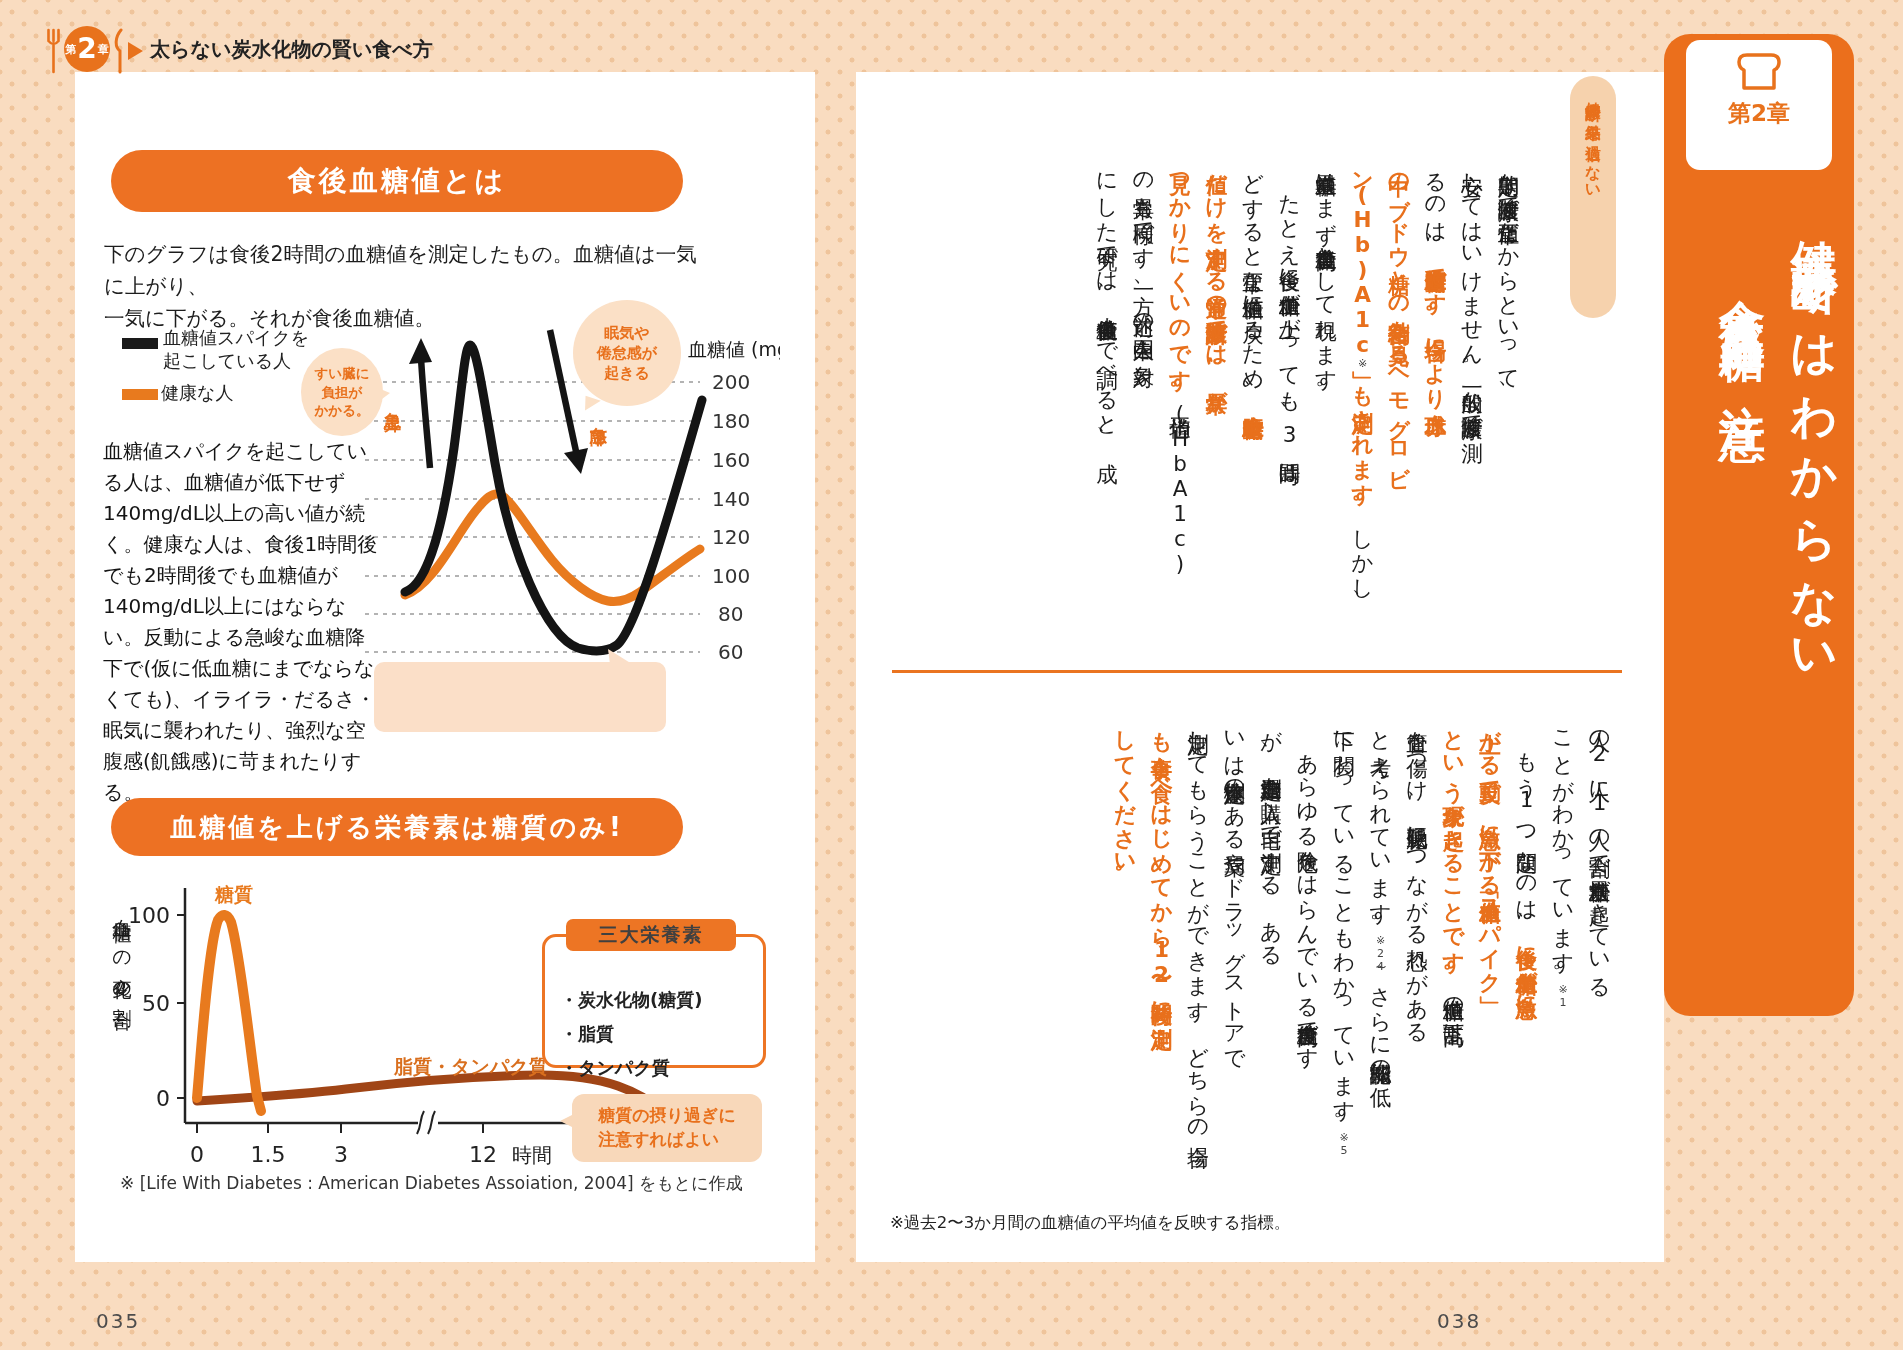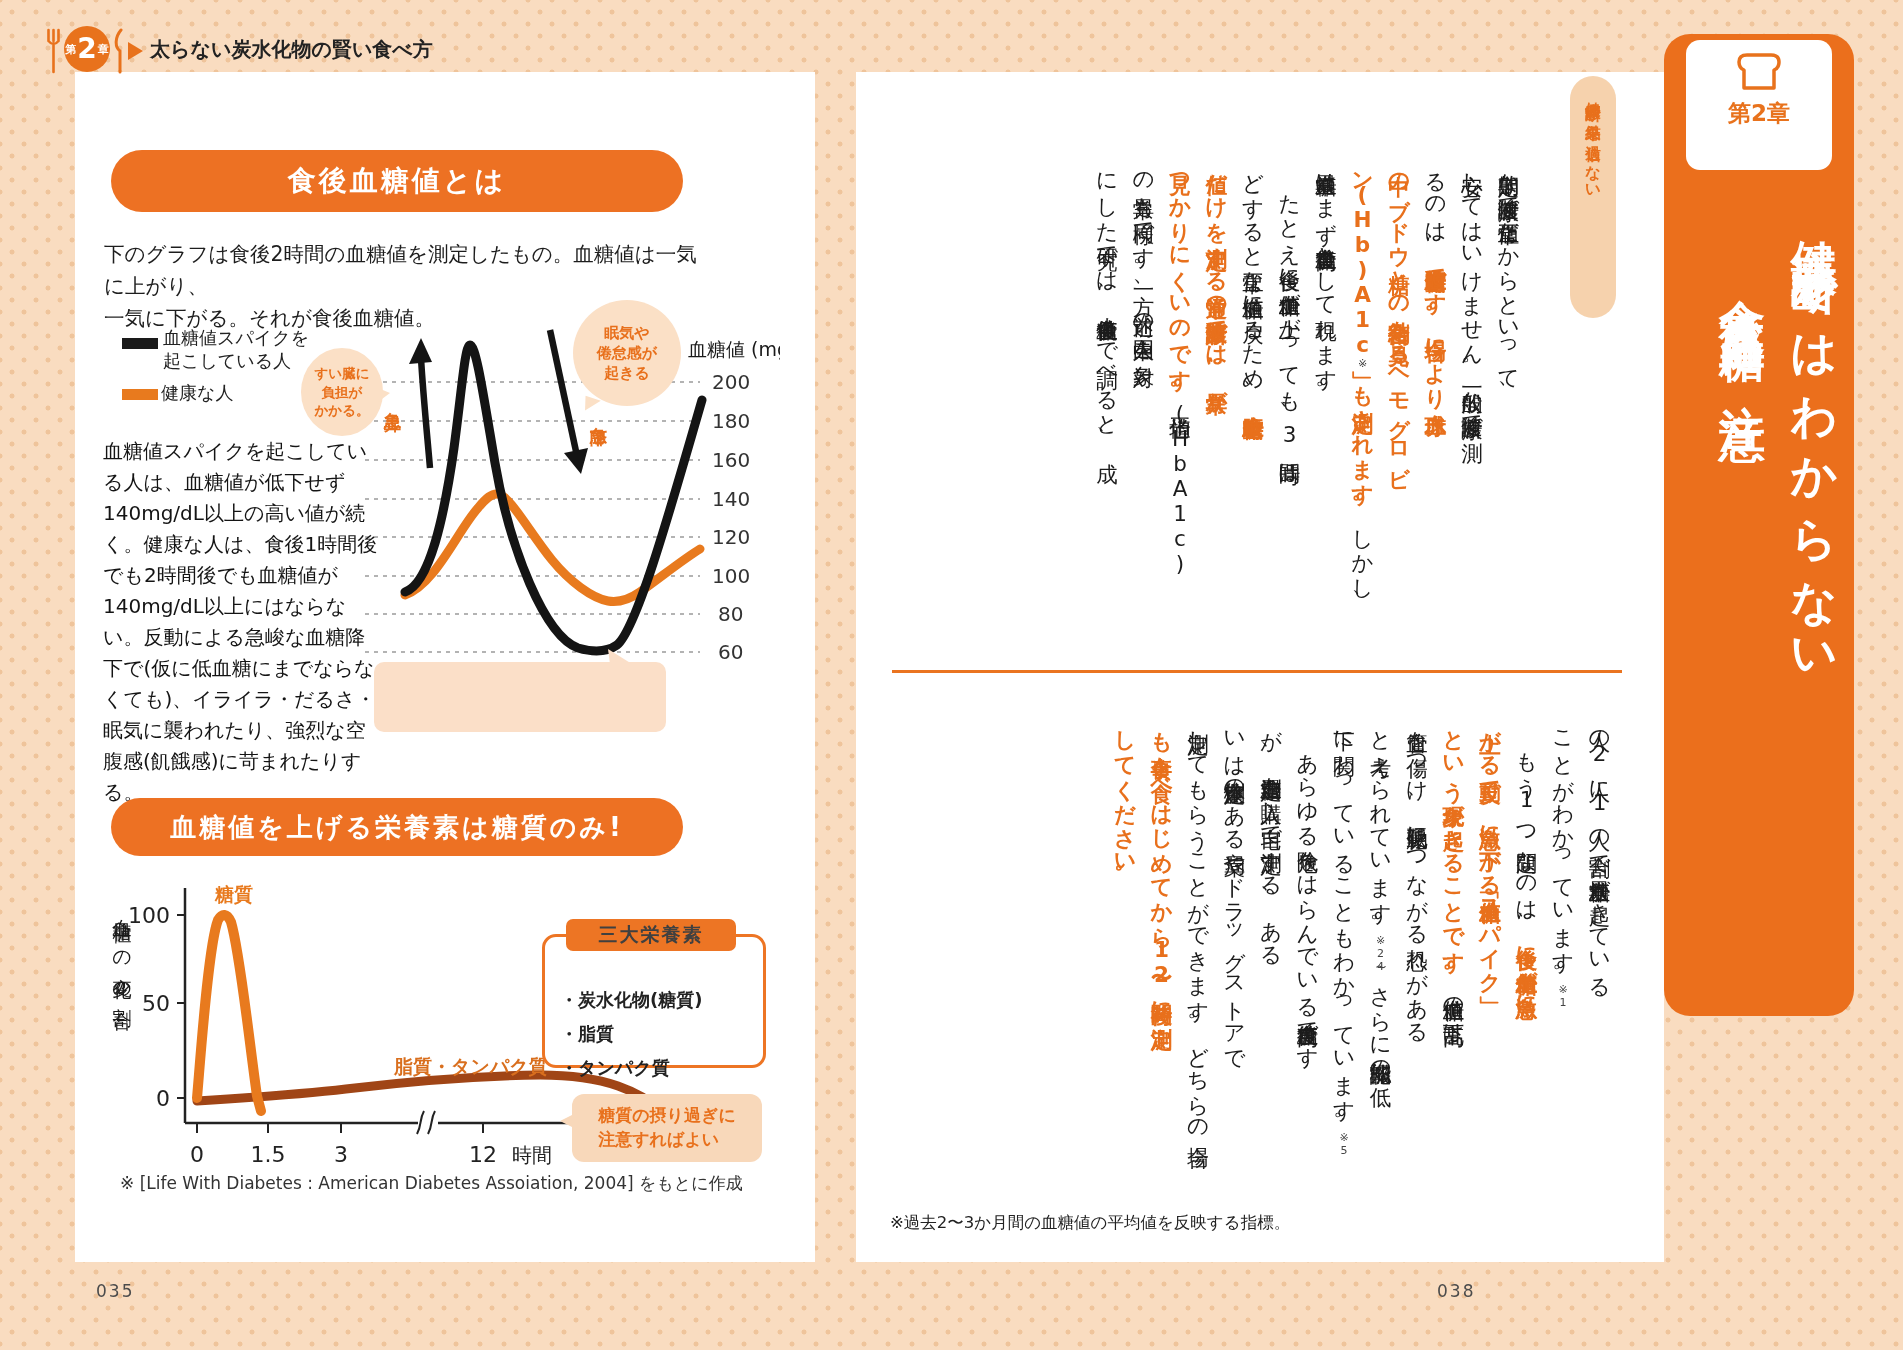--- a/index.html
+++ b/index.html
@@ -51,21 +51,21 @@
 
   .lblTou{left:215px;top:882px;color:#e87a1e;font-weight:700;font-size:19px;}
   .lblShi{left:394px;top:1054px;color:#d96f1e;font-weight:700;font-size:19px;}
   .ylab2{left:110px;top:904px;font-size:19px;color:#1a1a1a;letter-spacing:3px;}
 
   .nbox{left:542px;top:934px;width:218px;height:128px;border:3px solid #ed7524;border-radius:14px;background:#fff;}
   .nhead{left:566px;top:919px;width:170px;height:32px;background:#ed7524;border-radius:7px;color:#404040;
     font-size:19px;font-weight:700;display:flex;align-items:center;justify-content:center;letter-spacing:2px;}
   .nitems{left:560px;top:958px;font-size:18px;line-height:34px;color:#222;font-weight:600;margin-top:25px;}
   .source{left:120px;top:1172px;font-size:17px;color:#333;}
-  .pnum{font-size:17px;color:#4c4c4c;letter-spacing:2px;}
+  .pnum{font-size:20px;color:#4c4c4c;letter-spacing:2px;margin-top:28px;}
 
   
   .pill{left:1570px;top:76px;width:46px;height:242px;background:#f6d2ad;border-radius:23px;
     writing-mode:vertical-rl;text-orientation:upright;line-height:46px;padding-top:14px;box-sizing:border-box;
     color:#e8701c;font-weight:700;font-size:15.5px;letter-spacing:1px;}
   .vblock{writing-mode:vertical-rl;text-orientation:upright;font-size:21.5px;line-height:36.5px;color:#1c1c1c;}
   .vb1{left:1088px;top:158px;width:438px;height:478px;}
   .vb2{left:1106px;top:716px;width:511px;height:482px;}
   .em{color:#e8701c;font-weight:700;}
   .supn{font-size:11px;color:#444;letter-spacing:0;}

